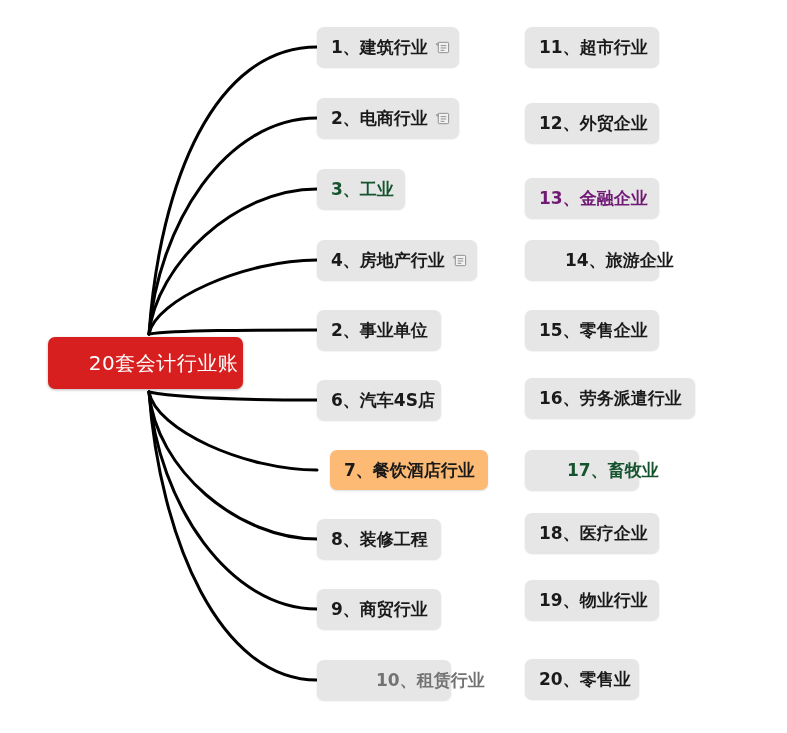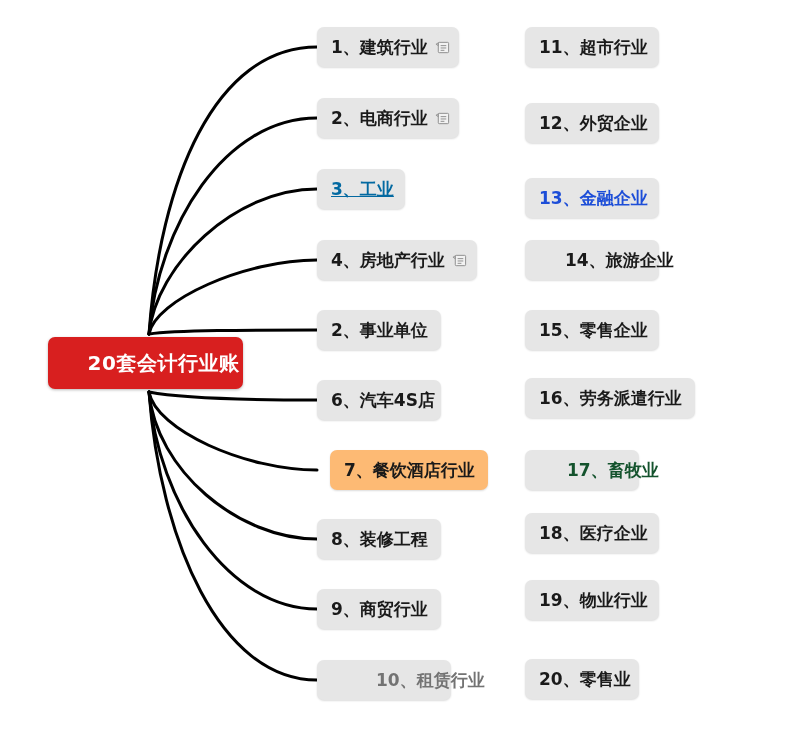--- a/index.html
+++ b/index.html
@@ -43,21 +43,21 @@
     display: flex;
     align-items: center;
     justify-content: center;
     box-sizing: border-box;
     z-index: 3;
     box-shadow: 0 1px 3px rgba(0,0,0,0.28);
   }
   .root-label {
     color: #ffffff;
     font-size: 20px;
-    font-weight: bold;
+    font-weight: normal;
     letter-spacing: 0.5px;
     white-space: nowrap;
     line-height: 1;
     margin-left: 36px;
   }
 
   
   .topic-node {
     position: absolute;
     height: 40px;
@@ -126,21 +126,21 @@
           <svg width="15" height="15" viewBox="0 0 16 16" xmlns="http://www.w3.org/2000/svg">
             <rect x="3.5" y="2.5" width="11" height="11" rx="1" fill="#f2f2f2" stroke="#8a8a8a" stroke-width="1"></rect>
             <line x1="6" y1="6" x2="12" y2="6" stroke="#8a8a8a" stroke-width="1"></line>
             <line x1="6" y1="8.5" x2="12" y2="8.5" stroke="#8a8a8a" stroke-width="1"></line>
             <line x1="6" y1="11" x2="10" y2="11" stroke="#8a8a8a" stroke-width="1"></line>
             <path d="M 3.5 3 L 1 4.5 L 3.5 6 Z" fill="#cfcfcf" stroke="#8a8a8a" stroke-width="0.8"></path>
           </svg>
         </span>
       </div>
       <div class="topic-node" style="left: 317px; top: 169px; width: 88px; background: rgb(230, 230, 230);">
-        <span class="topic-label" style="color: #0369a1; text-decoration: underline;">3、工业</span>
+        <span class="topic-label" style="color: #14532d;">3、工业</span>
       </div>
       <div class="topic-node" style="left: 317px; top: 240px; width: 160px; background: rgb(230, 230, 230);">
         <span class="topic-label" style="color: rgb(26, 26, 26);">4、房地产行业</span>
         <span class="note-icon">
           <svg width="15" height="15" viewBox="0 0 16 16" xmlns="http://www.w3.org/2000/svg">
             <rect x="3.5" y="2.5" width="11" height="11" rx="1" fill="#f2f2f2" stroke="#8a8a8a" stroke-width="1"></rect>
             <line x1="6" y1="6" x2="12" y2="6" stroke="#8a8a8a" stroke-width="1"></line>
             <line x1="6" y1="8.5" x2="12" y2="8.5" stroke="#8a8a8a" stroke-width="1"></line>
             <line x1="6" y1="11" x2="10" y2="11" stroke="#8a8a8a" stroke-width="1"></line>
             <path d="M 3.5 3 L 1 4.5 L 3.5 6 Z" fill="#cfcfcf" stroke="#8a8a8a" stroke-width="0.8"></path>
@@ -165,21 +165,21 @@
       <div class="topic-node" style="left: 317px; top: 660px; width: 134px; background: rgb(230, 230, 230);">
         <span class="topic-label" style="color: #737373; margin-left: 45px;">10、租赁行业</span>
       </div>
       <div class="topic-node" style="left: 525px; top: 27px; width: 134px; background: rgb(230, 230, 230);">
         <span class="topic-label" style="color: rgb(26, 26, 26);">11、超市行业</span>
       </div>
       <div class="topic-node" style="left: 525px; top: 103px; width: 134px; background: rgb(230, 230, 230);">
         <span class="topic-label" style="color: rgb(26, 26, 26);">12、外贸企业</span>
       </div>
       <div class="topic-node" style="left: 525px; top: 178px; width: 134px; background: rgb(230, 230, 230);">
-        <span class="topic-label" style="color: #1d4ed8;">13、金融企业</span>
+        <span class="topic-label" style="color: #701a75;">13、金融企业</span>
       </div>
       <div class="topic-node" style="left: 525px; top: 240px; width: 134px; background: rgb(230, 230, 230); padding-left: 40px;">
         <span class="topic-label" style="color: rgb(26, 26, 26);">14、旅游企业</span>
       </div>
       <div class="topic-node" style="left: 525px; top: 310px; width: 134px; background: rgb(230, 230, 230);">
         <span class="topic-label" style="color: rgb(26, 26, 26);">15、零售企业</span>
       </div>
       <div class="topic-node" style="left: 525px; top: 378px; width: 170px; background: rgb(230, 230, 230);">
         <span class="topic-label" style="color: rgb(26, 26, 26);">16、劳务派遣行业</span>
       </div>

